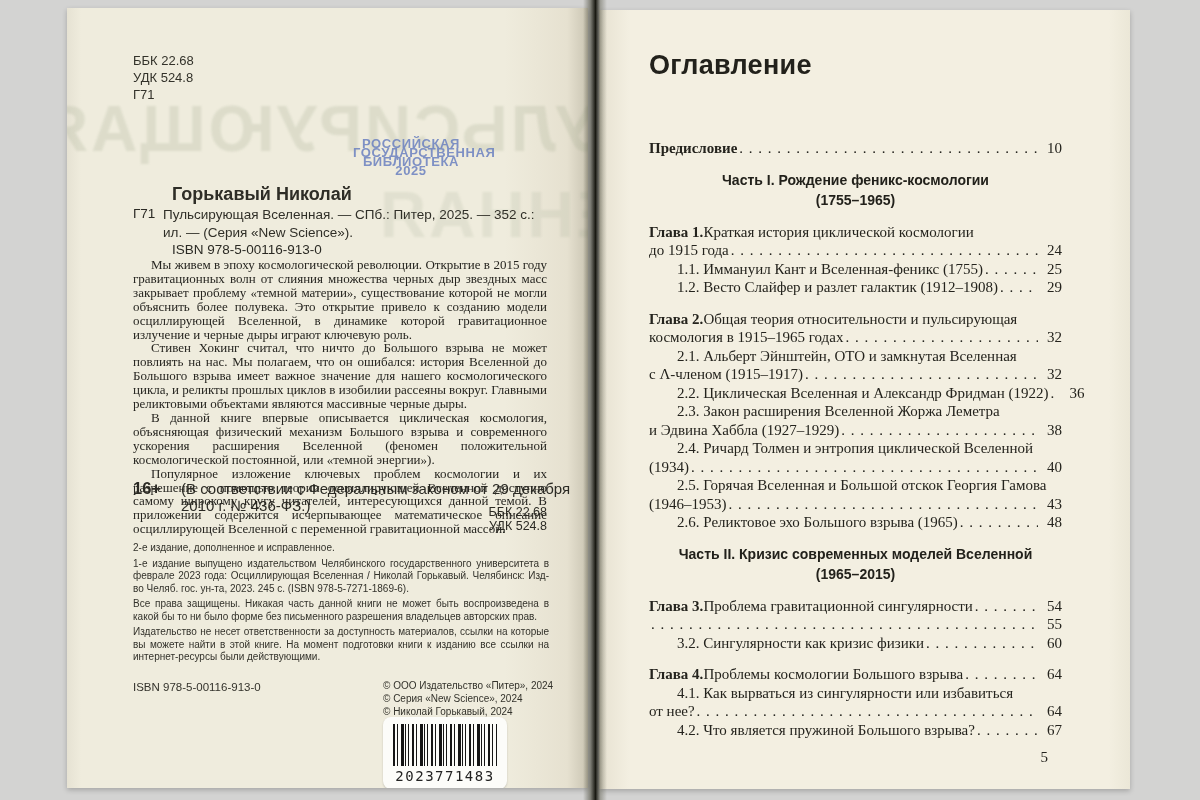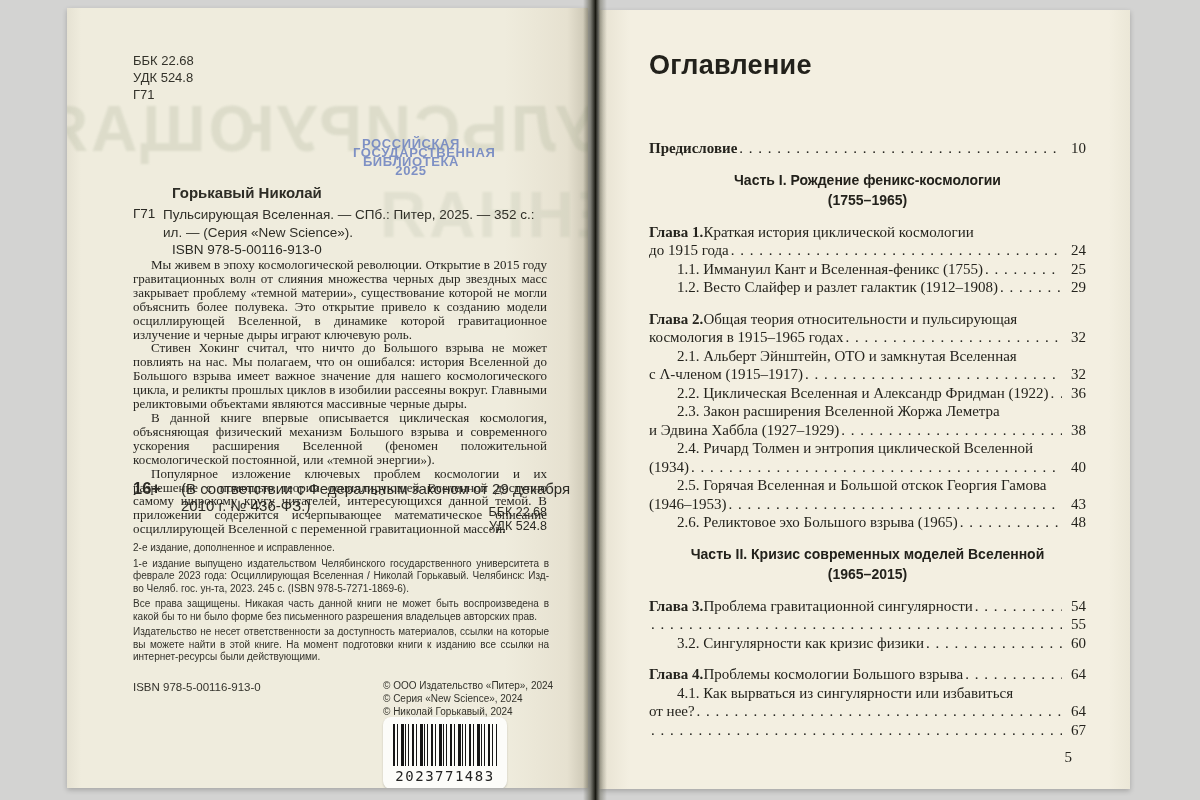--- a/index.html
+++ b/index.html
@@ -27,21 +27,21 @@
   
   .codes-top { position:absolute; left:66px; top:44px; font-size:13px; line-height:17px; color:#33322a; }
   .ghost { position:absolute; transform:scaleX(-1); white-space:nowrap; font-weight:bold;
            color:rgba(150,158,132,.20); filter:blur(1.2px); letter-spacing:3px;
            font-family:"Liberation Sans", sans-serif; pointer-events:none; }
   .ghost-1 { top:84px; left:-28px; font-size:64px; }
   .ghost-2 { top:170px; left:310px; font-size:64px; color:rgba(150,158,132,.15); }
   .stamp { position:absolute; left:286px; top:131px; width:116px; text-align:center;
            font-size:13px; font-weight:bold; line-height:9px; letter-spacing:.6px;
            color:#6b81c0; opacity:.85; }
-  .author { position:absolute; left:105px; top:176px; font-size:15px; font-weight:bold; color:#2e2d26; }
+  .author { position:absolute; left:105px; top:176px; font-size:18px; font-weight:bold; color:#2e2d26; }
   .entry-code { position:absolute; left:66px; top:198px; font-size:13.5px; }
   .entry-text { position:absolute; left:96px; top:198px; width:386px; font-size:13.5px; line-height:17.5px; color:#302f28; }
   .isbn-top { position:absolute; left:105px; top:234px; font-size:13.5px; }
   .annotation { position:absolute; left:66px; top:250px; width:414px;
                 font-family:"Liberation Serif", serif; font-size:13px; line-height:13.9px;
                 text-align:justify; color:#262520; }
   .annotation p { text-indent:18px; }
   .age-row { position:absolute; left:66px; top:471px; display:flex; align-items:baseline; gap:20px; }
   .age-badge { font-size:16.5px; font-weight:bold; }
   .age-note { font-size:15px; }
@@ -59,21 +59,21 @@
     background:repeating-linear-gradient(90deg,
       #161616 0 2px, transparent 2px 4px,
       #161616 4px 5px, transparent 5px 8px,
       #161616 8px 11px, transparent 11px 12px,
       #161616 12px 13px, transparent 13px 15px,
       #161616 15px 16px, transparent 16px 19px); }
   .barcode-number { text-align:center; font-family:"DejaVu Sans Mono", monospace;
                     font-size:14px; letter-spacing:1.5px; margin-top:2px; color:#222; }
 
   
-  .rp-inner { padding:40px 44px 0 50px; position:relative; height:100%; }
+  .rp-inner { padding:40px 68px 0 50px; position:relative; height:100%; }
   .toc-heading { font-size:27px; font-weight:bold; letter-spacing:.3px; color:#22211b; }
   .toc-body { margin-top:58px; font-family:"Liberation Serif", serif; font-size:15px;
               line-height:18.5px; color:#24231d; }
   .toc-row { display:flex; align-items:baseline; }
   .toc-row.sub .t { padding-left:28px; }
   .toc-row .b { font-weight:bold; }
   .toc-row .t { white-space:nowrap; }
   .leader { flex:1; min-width:10px; overflow:hidden; white-space:nowrap;
             letter-spacing:1px; margin:0 2px; }
   .pg { min-width:22px; text-align:right; }
@@ -268,20 +268,21 @@
             </div>
             <div class="toc-row sub">
               <span class="t">4.1. Как вырваться из сингулярности или избавиться</span>
             </div>
             <div class="toc-row">
               <span class="t">от нее?</span>
               <span class="leader">. . . . . . . . . . . . . . . . . . . . . . . . . . . . . . . . . . . . . . . . . . . . . . . . . . . . . . . . . . . . . . . . . . . . . . </span>
               <span class="pg">64</span>
             </div>
             <div class="toc-row sub">
+              <span class="t">4.2. Что является пружиной Большого взрыва? </span>
               <span class="leader">. . . . . . . . . . . . . . . . . . . . . . . . . . . . . . . . . . . . . . . . . . . . . . . . . . . . . . . . . . . . . . . . . . . . . . </span>
               <span class="pg">67</span>
             </div>
           </div>
         </div>
       <div class="folio">5</div>
     </div>
   </div>
 
   <div class="gutter"></div>

